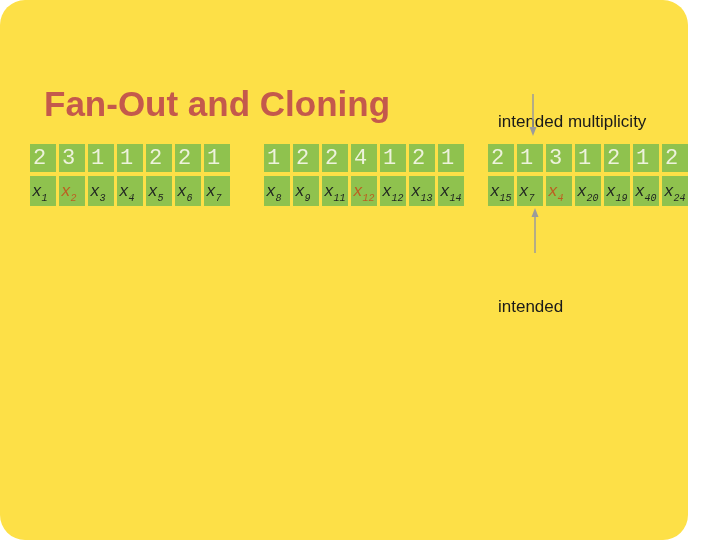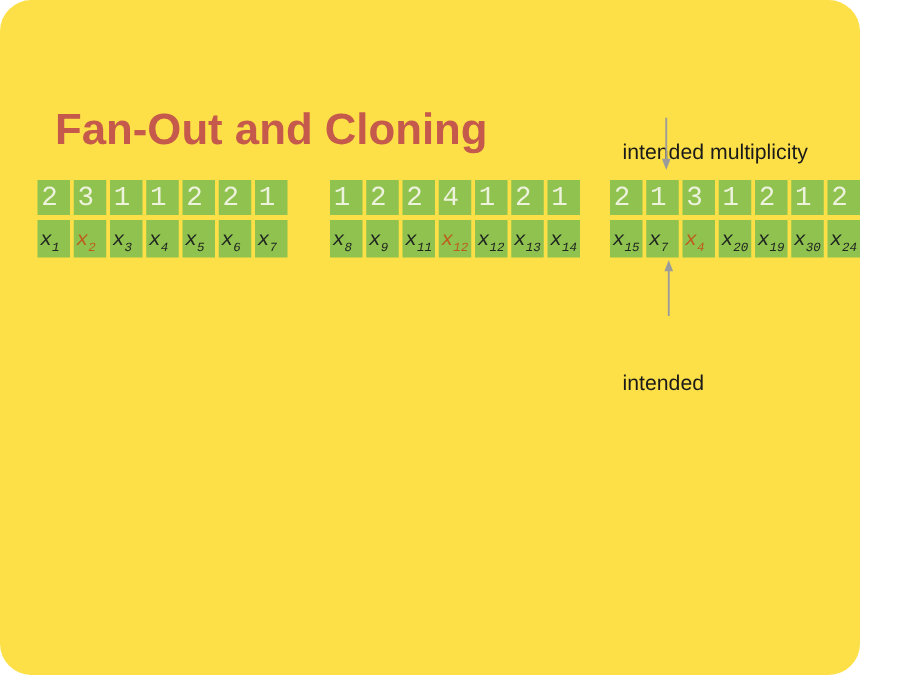--- a/index.html
+++ b/index.html
@@ -127,21 +127,21 @@
         <div class="cell count-cell">3</div>
         <div class="cell count-cell">1</div>
         <div class="cell count-cell">2</div>
         <div class="cell count-cell">1</div>
         <div class="cell count-cell">2</div>
         <div class="cell var-cell"><span class="vbase">x</span><span class="vsub">15</span></div>
         <div class="cell var-cell"><span class="vbase">x</span><span class="vsub">7</span></div>
         <div class="cell var-cell highlight"><span class="vbase">x</span><span class="vsub">4</span></div>
         <div class="cell var-cell"><span class="vbase">x</span><span class="vsub">20</span></div>
         <div class="cell var-cell"><span class="vbase">x</span><span class="vsub">19</span></div>
-        <div class="cell var-cell"><span class="vbase">x</span><span class="vsub">30</span></div>
+        <div class="cell var-cell"><span class="vbase">x</span><span class="vsub">40</span></div>
         <div class="cell var-cell"><span class="vbase">x</span><span class="vsub">24</span></div>
       </div>
     </div>
 
   <span class="arrow arrow-up">
     <svg width="10" height="46" viewBox="0 0 10 46">
       <line x1="5" y1="46" x2="5" y2="9" stroke="#9B9B9B" stroke-width="1.5"></line>
       <polygon points="1.5,10 8.5,10 5,1" fill="#9B9B9B"></polygon>
     </svg>
   </span>

